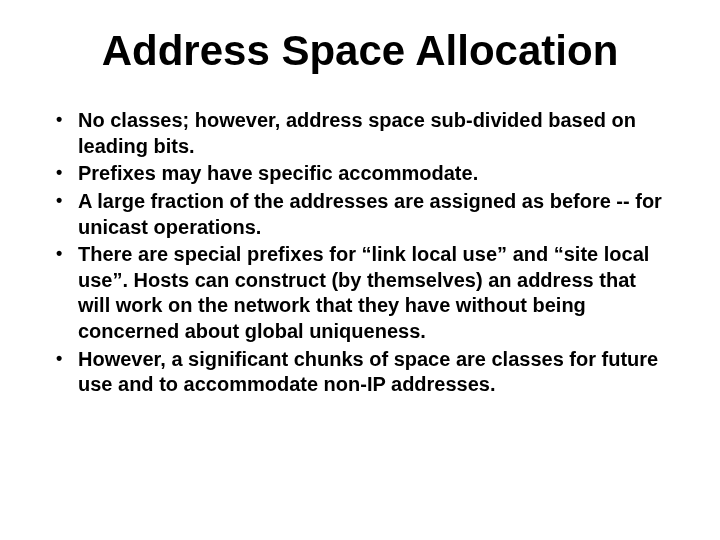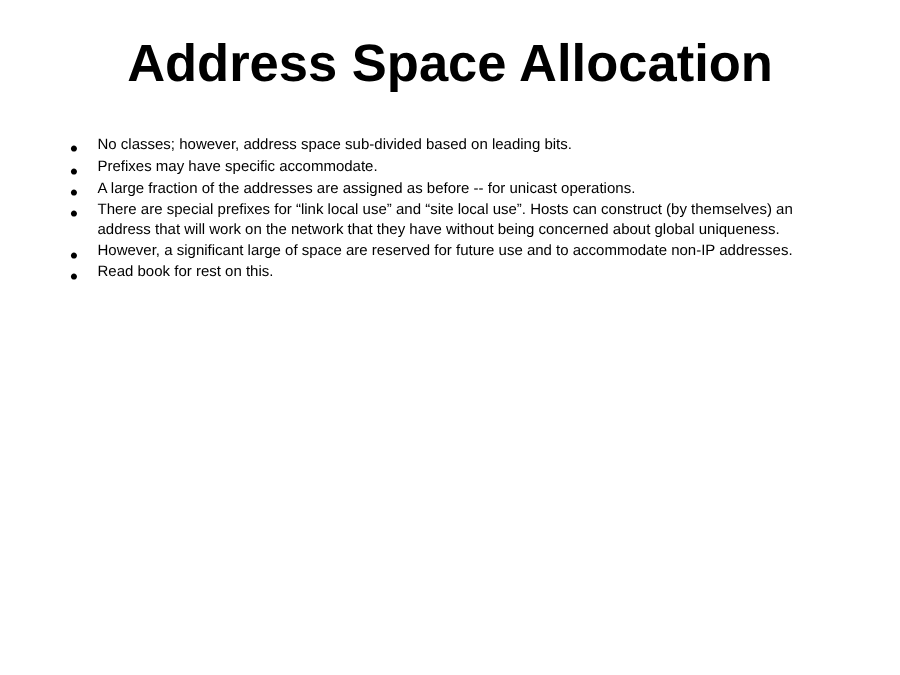--- a/index.html
+++ b/index.html
@@ -26,22 +26,22 @@
     line-height: 1.1;
   }
   .bullets {
     list-style: none;
     padding: 0 4px 0 0;
     margin: 0;
   }
   .bullets li {
     position: relative;
     padding-left: 30px;
-    font-size: 12px;
-    font-weight: normal;
+    font-size: 20px;
+    font-weight: bold;
     line-height: 1.28;
     margin: 0 0 2px 0;
   }
   .bullets li::before {
     content: "•";
     position: absolute;
     left: 8px;
     top: 0;
     font-size: 18px;
     line-height: 1.28;
@@ -50,16 +50,15 @@
 </head>
 <body>
 
 <div class="slide">
   <h1 class="title">Address Space Allocation</h1>
   <ul class="bullets">
     <li>No classes; however, address space sub-divided based on leading bits.</li>
     <li>Prefixes may have specific accommodate.</li>
     <li>A large fraction of the addresses are assigned as before -- for unicast operations.</li>
     <li>There are special prefixes for “link local use” and “site local use”. Hosts can construct (by themselves) an address that will work on the network that they have without being concerned about global uniqueness.</li>
-    <li>However, a significant large of space are reserved for future use and to accommodate non-IP addresses.</li>
-    <li>Read book for rest on this.</li>
+    <li>However, a significant chunks of space are classes for future use and to accommodate non-IP addresses.</li>
   </ul>
 </div>
 
 </body></html>

